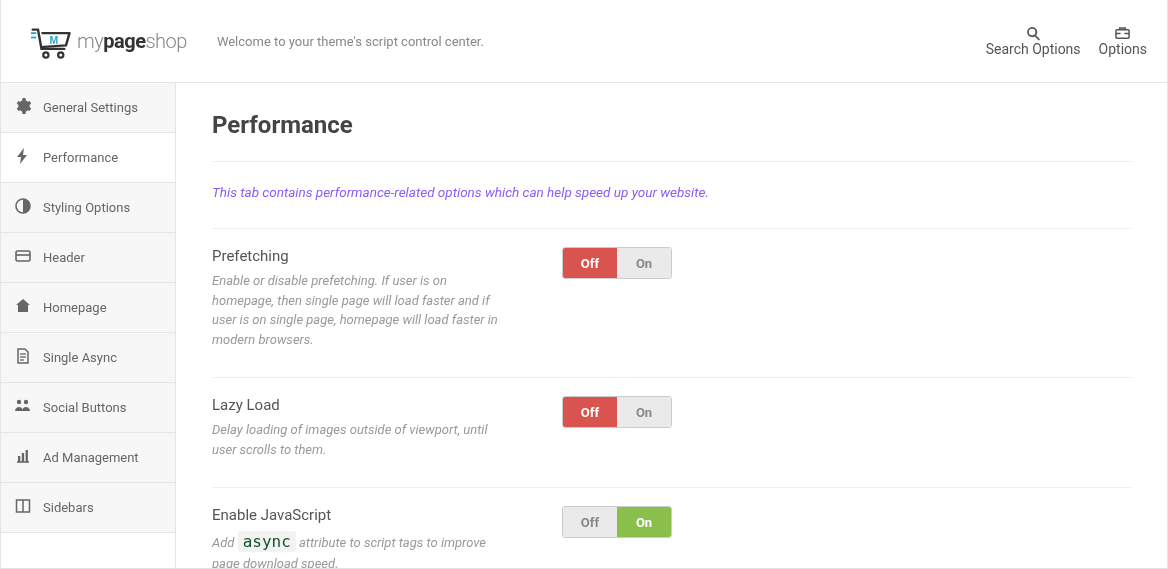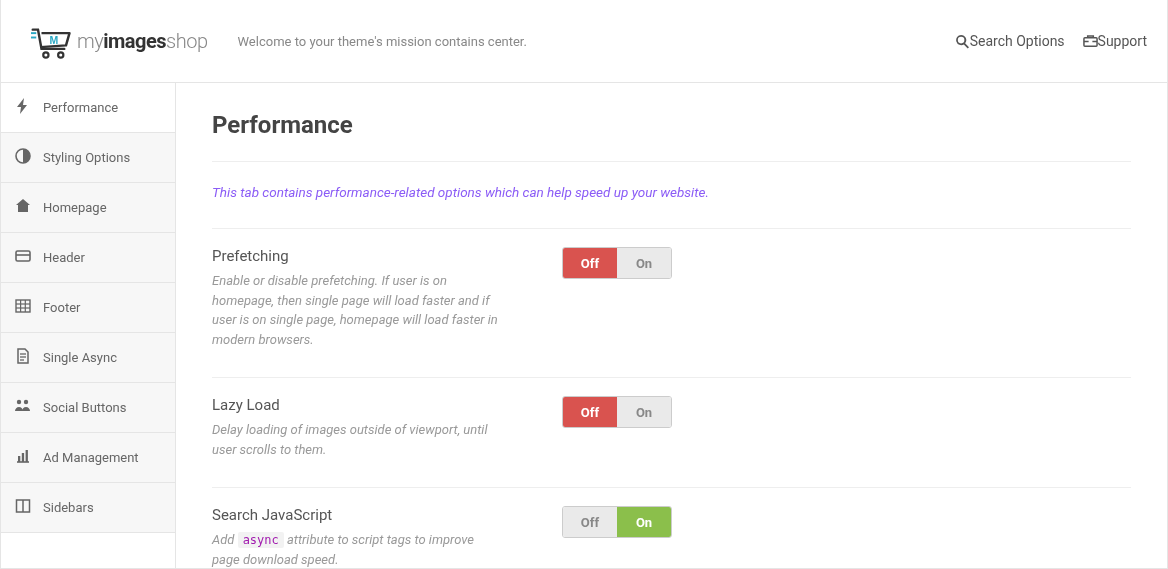--- a/index.html
+++ b/index.html
@@ -6,37 +6,37 @@
 body { font-family: -apple-system, BlinkMacSystemFont, "Segoe UI", Roboto, "Helvetica Neue", Arial, sans-serif; background: #fff; color: #555; font-size: 14px; }
 .wrapper { width: 1168px; height: 569px; background: #fff; position: relative; border: 1px solid #e5e5e5; border-top: none; overflow: hidden; }
 .header { height: 83px; border-bottom: 1px solid #e5e5e5; display: flex; align-items: center; padding: 0 20px 0 30px; }
 .logo { display: flex; align-items: center; margin-right: 30px; }
 .logo svg { width: 42px; height: 38px; }
 .logo-text { font-size: 20px; color: #333; letter-spacing: -0.5px; margin-left: 4px; }
 .logo-text .thin { font-weight: 300; color: #888; margin-top: 16px; }
 .logo-text .bold { font-weight: 700; color: #333; }
 .welcome { color: #888; font-size: 13px; flex: 1; }
 .header-actions { display: flex; gap: 18px; align-items: center; }
-.header-action { display: flex; align-items: center; color: #555; font-size: 14px; cursor: pointer; }
+.header-action { display: flex; align-items: center; color: #555; font-size: 14px; cursor: pointer; flex-direction: column; }
 .header-action svg { width: 15px; height: 15px; }
 .body { display: flex; height: calc(100% - 83px); }
 .sidebar { width: 175px; border-right: 1px solid #e5e5e5; overflow-y: auto; }
 .sidebar-item { display: flex; align-items: center; gap: 12px; padding: 0 14px; height: 50px; border-bottom: 1px solid #e5e5e5; color: #666; cursor: pointer; font-size: 13px; }
 .sidebar-item.active { background: #fff; position: relative; }
 .sidebar-item:not(.active) { background: #f7f7f7; }
 .sidebar-item svg { width: 16px; height: 16px; flex-shrink: 0; fill: #666; }
 .content { flex: 1; padding: 28px 36px 0 36px; overflow-y: auto; }
 .page-title { font-size: 24px; font-weight: 700; color: #444; margin-bottom: 22px; }
 .divider { border-top: 1px solid #eee; margin-bottom: 22px; }
 .intro { font-style: italic; color: #8b5cf6; font-size: 13.5px; margin-bottom: 28px; }
 .option-row { display: flex; gap: 60px; padding: 18px 0 28px 0; border-top: 1px solid #eee; }
 .option-text { width: 290px; }
 .option-title { font-size: 15px; color: #555; margin-bottom: 6px; }
 .option-desc { font-size: 13px; font-style: italic; color: #999; line-height: 1.5; }
-.option-desc code { font-family: Menlo, Consolas, monospace; background: #f2f2f2; padding: 1px 5px; border-radius: 2px; font-style: normal; font-size: 12px; color: #a21caf; }
+.option-desc code { font-family: Menlo, Consolas, monospace; background: #f2f2f2; padding: 1px 5px; border-radius: 2px; font-style: normal; font-size: 16px; color: #14532d; }
 .toggle { display: flex; height: 32px; border: 1px solid #ccc; border-radius: 3px; overflow: hidden; width: 110px; }
 .toggle-half { flex: 1; display: flex; align-items: center; justify-content: center; font-size: 13px; font-weight: 700; cursor: pointer; user-select: none; }
 .toggle-half.off-active { background: #d9534f; color: #fff; }
 .toggle-half.on-active { background: #8bbf4b; color: #fff; }
 .toggle-half.inactive { background: #eaeaea; color: #888; }
 </style>
 </head>
 <body>
 
 <div class="wrapper">
@@ -45,80 +45,76 @@
       <svg viewBox="0 0 48 42">
         <path d="M2 8 L8 8 L12 30 L38 30" stroke="#333" stroke-width="2.8" fill="none" stroke-linecap="round"></path>
         <path d="M12 12 L44 12 L40 26 L11 28" stroke="#333" stroke-width="2.8" fill="none" stroke-linejoin="round"></path>
         <circle cx="17" cy="37" r="3" fill="#fff" stroke="#333" stroke-width="2.5"></circle>
         <circle cx="34" cy="37" r="3" fill="#fff" stroke="#333" stroke-width="2.5"></circle>
         <text x="26" y="24" font-size="12" font-weight="700" fill="#2aa8c4" text-anchor="middle" font-family="Arial">M</text>
         <line x1="-2" y1="12" x2="6" y2="12" stroke="#2aa8c4" stroke-width="2.2"></line>
         <line x1="-4" y1="17" x2="6" y2="17" stroke="#2aa8c4" stroke-width="2.2"></line>
       </svg>
       <span class="logo-text">
-        <span class="thin">my</span><span class="bold">images</span><span class="thin">shop</span>
+        <span class="thin">my</span><span class="bold">page</span><span class="thin">shop</span>
       </span>
     </div>
-    <div class="welcome">Welcome to your theme's mission contains center.</div>
+    <div class="welcome">Welcome to your theme's script control center.</div>
     <div class="header-actions">
       <div class="header-action">
         <svg viewBox="0 0 16 16">
             <path fill="#555" d="M6.5 1a5.5 5.5 0 014.28 8.94l4.14 4.14-1.34 1.34-4.14-4.14A5.5 5.5 0 116.5 1zm0 2a3.5 3.5 0 100 7 3.5 3.5 0 000-7z"></path>
           </svg>
         <span>Search Options</span>
       </div>
       <div class="header-action">
         <svg viewBox="0 0 16 16">
             <rect x="1" y="4" width="14" height="9" rx="1" fill="none" stroke="#555" stroke-width="1.6"></rect>
             <path d="M5 4 L5 2 L11 2 L11 4" fill="none" stroke="#555" stroke-width="1.6"></path>
             <line x1="1" y1="8" x2="6" y2="8" stroke="#555" stroke-width="1.6"></line>
             <line x1="10" y1="8" x2="15" y2="8" stroke="#555" stroke-width="1.6"></line>
           </svg>
-        <span>Support</span>
+        <span>Options</span>
       </div>
     </div>
   </div>
 
   <div class="body">
     <div class="sidebar" id="sidebar">
+        <div class="sidebar-item">
+          <span><svg viewBox="0 0 16 16">
+              <path d="M8 5a3 3 0 100 6 3 3 0 000-6zm6.7 3c0-.4 0-.8-.1-1.1l1.6-1.3-1.5-2.6-1.9.7c-.6-.5-1.2-.9-1.9-1.1L10.5 0h-3l-.4 2.6c-.7.2-1.3.6-1.9 1.1l-1.9-.7L1.8 5.6l1.6 1.3c-.1.3-.1.7-.1 1.1s0 .8.1 1.1l-1.6 1.3 1.5 2.6 1.9-.7c.6.5 1.2.9 1.9 1.1l.4 2.6h3l.4-2.6c.7-.2 1.3-.6 1.9-1.1l1.9.7 1.5-2.6-1.6-1.3c.1-.3.1-.7.1-1.1z"></path>
+            </svg></span>
+          <span>General Settings</span>
+        </div>
         <div class="sidebar-item active">
           <span><svg viewBox="0 0 16 16">
               <path d="M9 0L2 9h4l-1 7 7-9H8l1-7z"></path>
             </svg></span>
           <span>Performance</span>
         </div>
         <div class="sidebar-item">
           <span><svg viewBox="0 0 16 16">
               <circle cx="8" cy="8" r="7" fill="none" stroke="#666" stroke-width="1.6"></circle>
               <path d="M8 1a7 7 0 010 14z"></path>
             </svg></span>
           <span>Styling Options</span>
         </div>
         <div class="sidebar-item">
           <span><svg viewBox="0 0 16 16">
-              <path d="M8 1l7 6h-2v7H3V7H1l7-6z"></path>
-            </svg></span>
-          <span>Homepage</span>
-        </div>
-        <div class="sidebar-item">
-          <span><svg viewBox="0 0 16 16">
               <rect x="1" y="3" width="14" height="10" rx="1.5" fill="none" stroke="#666" stroke-width="1.6"></rect>
               <line x1="1" y1="7" x2="15" y2="7" stroke="#666" stroke-width="1.6"></line>
             </svg></span>
           <span>Header</span>
         </div>
         <div class="sidebar-item">
           <span><svg viewBox="0 0 16 16">
-              <rect x="1" y="2" width="14" height="12" fill="none" stroke="#666" stroke-width="1.4"></rect>
-              <line x1="1" y1="6" x2="15" y2="6" stroke="#666" stroke-width="1.2"></line>
-              <line x1="1" y1="10" x2="15" y2="10" stroke="#666" stroke-width="1.2"></line>
-              <line x1="5.6" y1="2" x2="5.6" y2="14" stroke="#666" stroke-width="1.2"></line>
-              <line x1="10.3" y1="2" x2="10.3" y2="14" stroke="#666" stroke-width="1.2"></line>
+              <path d="M8 1l7 6h-2v7H3V7H1l7-6z"></path>
             </svg></span>
-          <span>Footer</span>
+          <span>Homepage</span>
         </div>
         <div class="sidebar-item">
           <span><svg viewBox="0 0 16 16">
               <path d="M3 1h7l3 3v11H3V1z" fill="none" stroke="#666" stroke-width="1.5"></path>
               <line x1="5" y1="6" x2="11" y2="6" stroke="#666" stroke-width="1.3"></line>
               <line x1="5" y1="9" x2="11" y2="9" stroke="#666" stroke-width="1.3"></line>
               <line x1="5" y1="12" x2="9" y2="12" stroke="#666" stroke-width="1.3"></line>
             </svg></span>
           <span>Single Async</span>
         </div>
@@ -173,21 +169,21 @@
             </div>
             <div>
               <div class="toggle">
                 <div class="toggle-half off-active">Off</div>
                 <div class="toggle-half inactive">On</div>
               </div>
             </div>
           </div>
           <div class="option-row">
             <div class="option-text">
-              <div class="option-title">Search JavaScript</div>
+              <div class="option-title">Enable JavaScript</div>
               <div class="option-desc">Add <code>async</code> attribute to script tags to improve page download speed.</div>
             </div>
             <div>
               <div class="toggle">
                 <div class="toggle-half inactive">Off</div>
                 <div class="toggle-half on-active">On</div>
               </div>
             </div>
           </div>
         </div>

